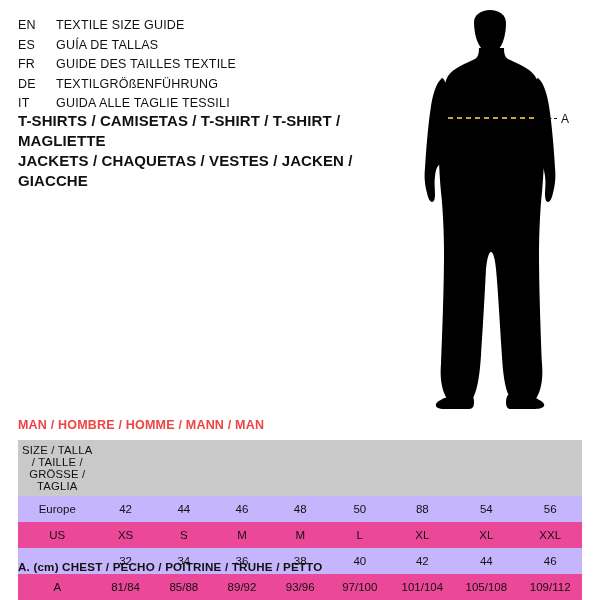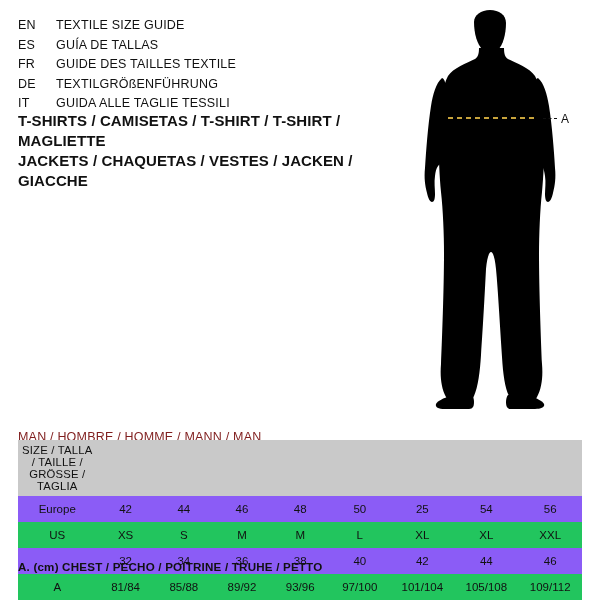--- a/index.html
+++ b/index.html
@@ -83,25 +83,25 @@
     left: 148px;
     top: 108px;
     width: 14px;
     border-top: 1.4px dashed #111;
   }
 
   
   .man-title {
     position: absolute;
     left: 18px;
-    top: 430px;
+    top: 418px;
     font-size: 12.5px;
-    font-weight: normal;
-    letter-spacing: 0.2px;
-    color: #7f1d1d;
+    font-weight: bold;
+    letter-spacing: 0.2px;
+    color: #ef4444;
   }
   table.size-table {
     position: absolute;
     left: 18px;
     top: 440px;
     width: 564px;
     border-collapse: collapse;
     font-size: 11.5px;
     color: #111;
   }
@@ -110,22 +110,22 @@
     height: 18px;
     vertical-align: middle;
     text-align: center;
   }
   .row-header td {
     background: #c9c9c9;
     font-size: 11.3px;
     letter-spacing: 0.2px;
     height: 19px;
   }
-  .row-light td { background: #8b5cf6; }
-  .row-dark td  { background: #22c55e; }
+  .row-light td { background: #c4b5fd; }
+  .row-dark td  { background: #ec4899; }
   .col-label {
     width: 88px;
     padding-left: 4px !important;
   }
   .cell {
     width: 68px;
     text-align: left;
     margin-left: 42px;
   }
   .row-header .col-label { padding-left: 4px !important; }
@@ -220,21 +220,21 @@
         <td class="cell"></td>
       </tr>
 
       <tr class="row-light">
         <td class="col-label">Europe</td>
         <td class="cell">42</td>
         <td class="cell">44</td>
         <td class="cell">46</td>
         <td class="cell">48</td>
         <td class="cell">50</td>
-        <td class="cell">25</td>
+        <td class="cell">88</td>
         <td class="cell">54</td>
         <td class="cell">56</td>
       </tr>
 
       <tr class="row-dark">
         <td class="col-label">US</td>
         <td class="cell">XS</td>
         <td class="cell">S</td>
         <td class="cell">M</td>
         <td class="cell">M</td>

